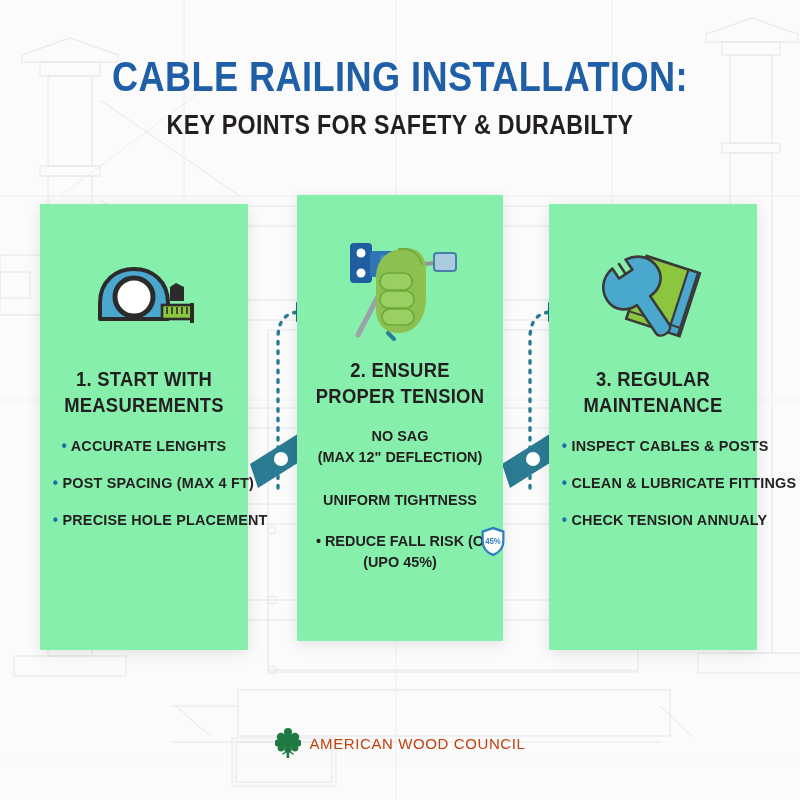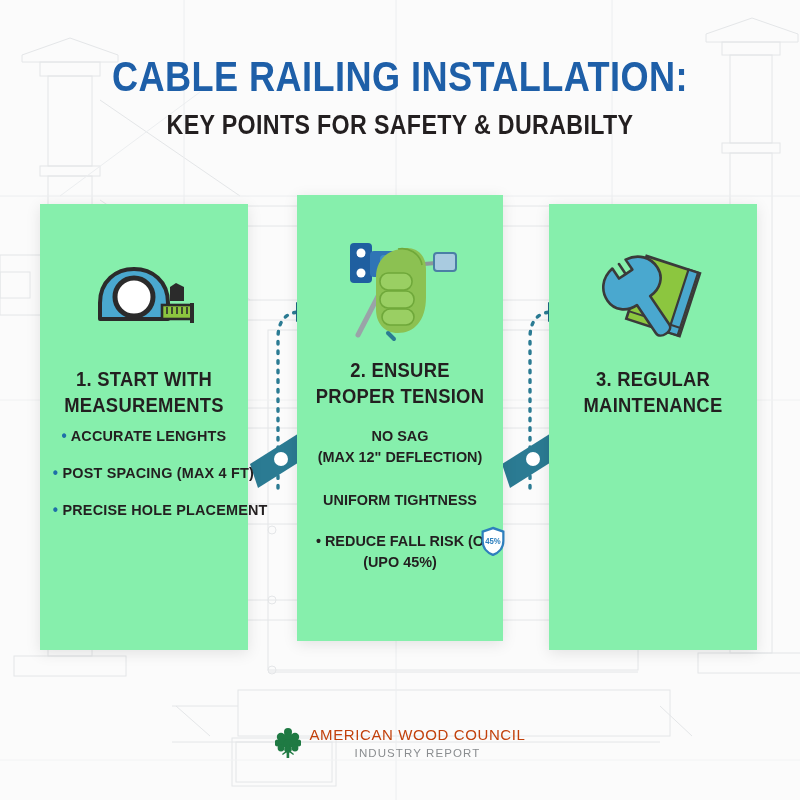--- a/index.html
+++ b/index.html
@@ -49,21 +49,21 @@
     position:absolute;left:10px;right:10px;
     font-family:"Liberation Sans Narrow","Liberation Sans",sans-serif;
     font-weight:bold;font-size:20px;line-height:26px;
     color:#231f20;text-align:center;letter-spacing:0.3px;
     transform:scaleX(0.92);transform-origin:center;
   }
   #card1 .card-title{top:162px;}
   #card2 .card-title{top:162px;}
   #card3 .card-title{top:162px;}
 
-  .bullets{position:absolute;left:6px;right:6px;top:222px;}
+  .bullets{position:absolute;left:6px;right:6px;top:232px;}
   .bullet{
     font-family:"Liberation Sans Narrow","Liberation Sans",sans-serif;
     font-weight:bold;font-size:15.5px;line-height:19px;
     color:#231f20;text-align:center;margin-bottom:18px;
     letter-spacing:0.2px;
     transform:scaleX(0.93);transform-origin:center;
     white-space:nowrap;
   }
   .bullet .dot{color:#1e6fa8;font-size:16px;}
 
@@ -268,20 +268,25 @@
         </g>
         <g transform="rotate(-34 50 48)">
           <path d="M46 8 L46 20 L54 20 L54 8 C68 10 76 20 76 32
                    C76 44 66 52 54 52 L54 86 C54 90 50 92 46 92
                    C42 92 38 90 38 86 L38 52 C26 52 16 44 16 32
                    C16 20 24 10 38 8 L38 20 L46 20 Z" transform="translate(0,-6)" fill="#4aa8cf" stroke="#3a3a3a" stroke-width="2.6" stroke-linejoin="round"></path>
         </g>
       </svg>
     </div>
     <div class="card-title">3. REGULAR MAINTENANCE</div>
+    <div class="bullets">
+      <div class="bullet"><span class="dot">•</span> <span>INSPECT CABLES &amp; POSTS</span></div>
+      <div class="bullet"><span class="dot">•</span> <span>CLEAN &amp; LUBRICATE FITTINGS</span></div>
+      <div class="bullet"><span class="dot">•</span> <span>CHECK TENSION ANNUALY</span></div>
+    </div>
   </div>
 
   <div class="footer">
     <div class="footer-inner">
       <svg width="26" height="34" viewBox="0 0 26 34">
         <g fill="#1f7a43">
           <circle cx="13" cy="6" r="4"></circle>
           <circle cx="6" cy="11" r="4.2"></circle>
             <circle cx="20" cy="11" r="4.2"></circle>
           <circle cx="13" cy="11" r="4.6"></circle>
@@ -293,18 +298,17 @@
           <circle cx="6" cy="22" r="3.4"></circle>
             <circle cx="20" cy="22" r="3.4"></circle>
           <circle cx="13" cy="23" r="3.8"></circle>
           <rect x="11.6" y="18" width="2.6" height="14"></rect>
           <path d="M12 24 L7 28 L7.8 29 L12 26 Z"></path>
           <path d="M14 24 L19 28 L18.2 29 L14 26 Z"></path>
         </g>
       </svg>
       <div class="footer-text">
         <div class="f-name">AMERICAN WOOD COUNCIL</div>
-        <div class="f-sub">INDUSTRY REPORT</div>
       </div>
     </div>
   </div>
 
 </div>
 
 </body></html>

